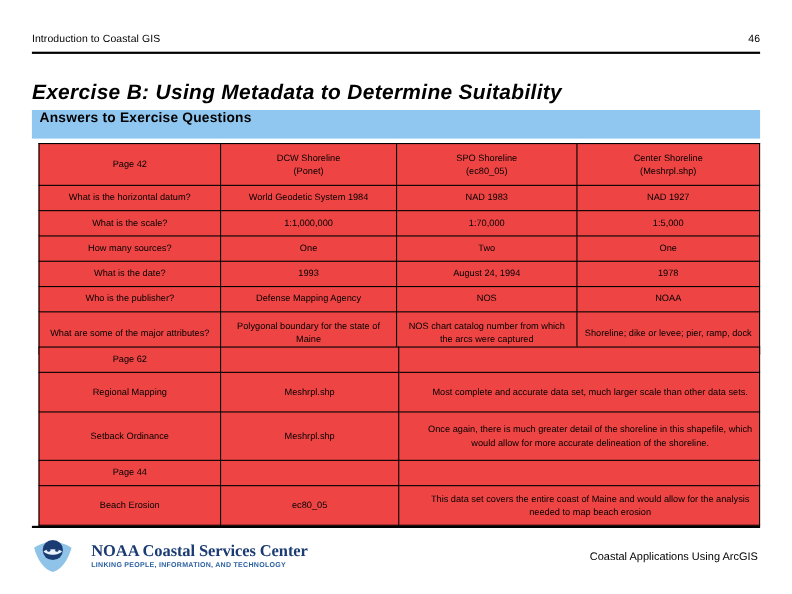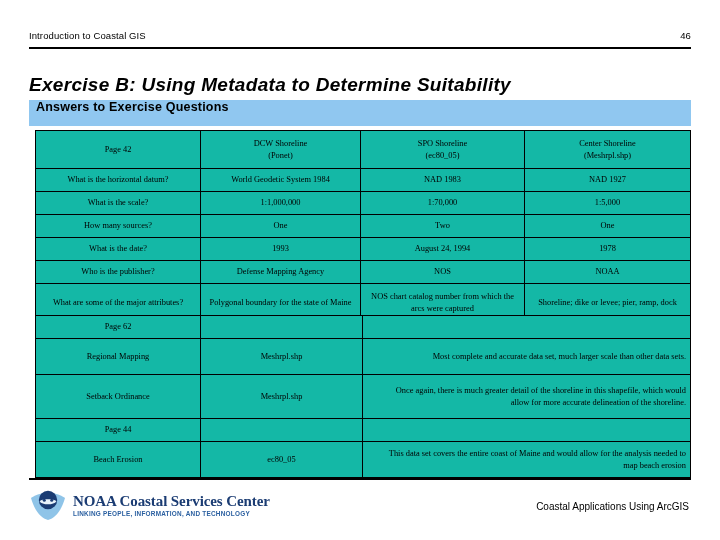--- a/index.html
+++ b/index.html
@@ -76,22 +76,21 @@
     font-weight: bold;
     letter-spacing: 0.2px;
     color: #000000;
   }
 
   
   table.grid {
     position: absolute;
     border-collapse: collapse;
     table-layout: fixed;
-    background: #14b8a6;
-    font-family: Liberation Serif, serif;
+    background: #ef4444;
   }
   table.grid td {
     border: 1.6px solid #000000;
     text-align: center;
     vertical-align: middle;
     font-size: 8.4px;
     line-height: 1.35;
     padding: 3px 4px;
     box-sizing: border-box;
   }
@@ -112,21 +111,21 @@
 
   
   #table-pages {
     top: 315px;
     left: 35px;
     width: 655px;
   }
   #table-pages td { font-size: 8.4px; }
   #table-pages td.p0 { width: 165px; }
   #table-pages td.p1 { width: 162px; }
-  #table-pages td.p2 { width: 328px; text-align: right; padding-left: 24px; }
+  #table-pages td.p2 { width: 328px; text-align: center; padding-left: 24px; }
   #table-pages tr.sec td { height: 23px; }
   #table-pages tr.body2 td { height: 36px; }
   #table-pages tr.body3 td { height: 44px; }
 
   
   .footer-rule {
     position: absolute;
     top: 478px;
     left: 29px;
     width: 662px;
@@ -139,21 +138,21 @@
     left: 29px;
     width: 662px;
     height: 44px;
     display: flex;
     align-items: center;
     justify-content: space-between;
   }
   .logo-block {
     display: flex;
     align-items: center;
-    gap: 6px;
+    gap: 16px;
   }
   .logo-mark {
     width: 38px;
     height: 34px;
     flex: 0 0 38px;
     position: relative;
   }
   .logo-text { line-height: 1.05; }
   .logo-title {
     font-size: 15px;

